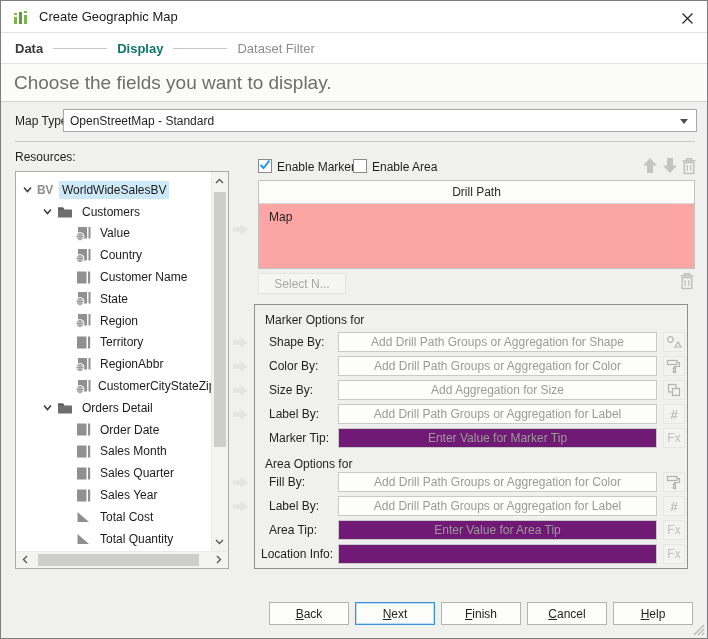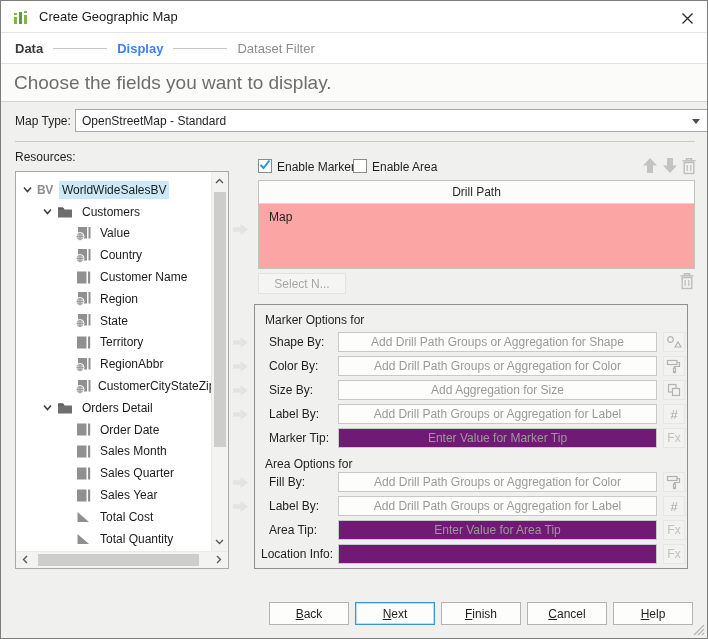--- a/index.html
+++ b/index.html
@@ -8,30 +8,30 @@
           font-family:"Liberation Sans","DejaVu Sans",sans-serif;font-size:12px;color:#1f1f1f;overflow:hidden;}
   
   .titlebar{position:absolute;left:0;top:0;width:100%;height:32px;background:#fff;border-bottom:1px solid #e4e4e2;
             display:flex;align-items:center;padding:0 12px;}
   .logo{display:inline-flex;margin-right:9px;}
   .title{font-size:13px;color:#1a1a1a;}
   .close-btn{position:absolute;right:10px;top:8px;width:20px;height:18px;display:flex;align-items:center;justify-content:center;cursor:pointer;}
   
   .steps{position:absolute;top:33px;left:14px;height:28px;display:flex;align-items:center;font-size:13px;}
   .step{font-weight:bold;color:#3b3b3b;}
-  .step.active{color:#3b82f6;}
+  .step.active{color:#0f766e;}
   .step.upcoming{font-weight:normal;color:#8d8d8d;}
   .step-line{width:54px;height:1px;background:#c9c9c7;margin:0 10px;}
   
   .desc{position:absolute;top:62px;left:0;width:100%;height:39px;background:#fbfbf9;border-top:1px solid #e2e2e0;
         border-bottom:1px solid #d2d2d0;display:flex;align-items:center;padding-left:13px;color:#6e6e6e;font-size:19px;}
   .body-bg{position:absolute;top:101px;left:0;right:0;bottom:0;background:#f0f0ee;}
   
   .maptype-label{position:absolute;left:14px;top:113px;}
-  .maptype-select{position:absolute;left:74px;top:108px;width:634px;height:23px;background:#fff;border:1px solid #a6a8ac;
+  .maptype-select{position:absolute;left:62px;top:108px;width:634px;height:23px;background:#fff;border:1px solid #a6a8ac;
                   display:flex;align-items:center;padding-left:6px;cursor:default;}
   .dd-arrow{position:absolute;right:8px;top:9px;width:0;height:0;border-left:4px solid transparent;
             border-right:4px solid transparent;border-top:5px solid #4f4f4f;}
   .hr{position:absolute;left:14px;top:140px;width:680px;height:1px;background:#c9c9c7;}
   .resources-label{position:absolute;left:14px;top:149px;}
   
   .tree-panel{position:absolute;left:14px;top:170px;width:214px;height:398px;background:#fff;border:1px solid #a9a9a7;}
   .tree-rows{position:absolute;left:0;top:0;right:17px;bottom:17px;overflow:hidden;padding-top:7px;}
   .tree-row{display:flex;align-items:center;height:21.8px;white-space:nowrap;cursor:default;}
   .lvl-0{padding-left:6px;}.lvl-1{padding-left:26px;}.lvl-2{padding-left:59px;}
@@ -185,32 +185,32 @@
         </div>
         <div class="tree-row lvl-2">
           <span class="ticon">
             <svg width="16" height="15" viewBox="0 0 16 15">
               <rect x="3" y="1" width="9" height="11.5" fill="#909090"></rect>
               <rect x="13.5" y="1" width="2" height="11.5" fill="#909090"></rect>
               <circle cx="5" cy="10.5" r="4" fill="#c6c6c6" stroke="#ffffff" stroke-width="1"></circle>
               <path d="M5,6.8 v7.4 M1.6,10.5 h6.8 M2.5,8.3 a4.5,3 0 0 1 5,0 M2.5,12.7 a4.5,3 0 0 0 5,0" stroke="#8d8d8d" stroke-width="0.7" fill="none"></path>
             </svg>
           </span>
-          <span class="tlabel">Region</span>
+          <span class="tlabel">State</span>
         </div>
         <div class="tree-row lvl-2">
           <span class="ticon">
             <svg width="16" height="15" viewBox="0 0 16 15">
               <rect x="3" y="1" width="9" height="11.5" fill="#909090"></rect>
               <rect x="13.5" y="1" width="2" height="11.5" fill="#909090"></rect>
               <circle cx="5" cy="10.5" r="4" fill="#c6c6c6" stroke="#ffffff" stroke-width="1"></circle>
               <path d="M5,6.8 v7.4 M1.6,10.5 h6.8 M2.5,8.3 a4.5,3 0 0 1 5,0 M2.5,12.7 a4.5,3 0 0 0 5,0" stroke="#8d8d8d" stroke-width="0.7" fill="none"></path>
             </svg>
           </span>
-          <span class="tlabel">State</span>
+          <span class="tlabel">Region</span>
         </div>
         <div class="tree-row lvl-2">
           <span class="ticon">
             <svg width="16" height="15" viewBox="0 0 16 15">
               <rect x="2" y="1.5" width="9.5" height="12" fill="#909090"></rect>
               <rect x="13" y="1.5" width="2.2" height="12" fill="#909090"></rect>
             </svg>
           </span>
           <span class="tlabel">Territory</span>
         </div>

